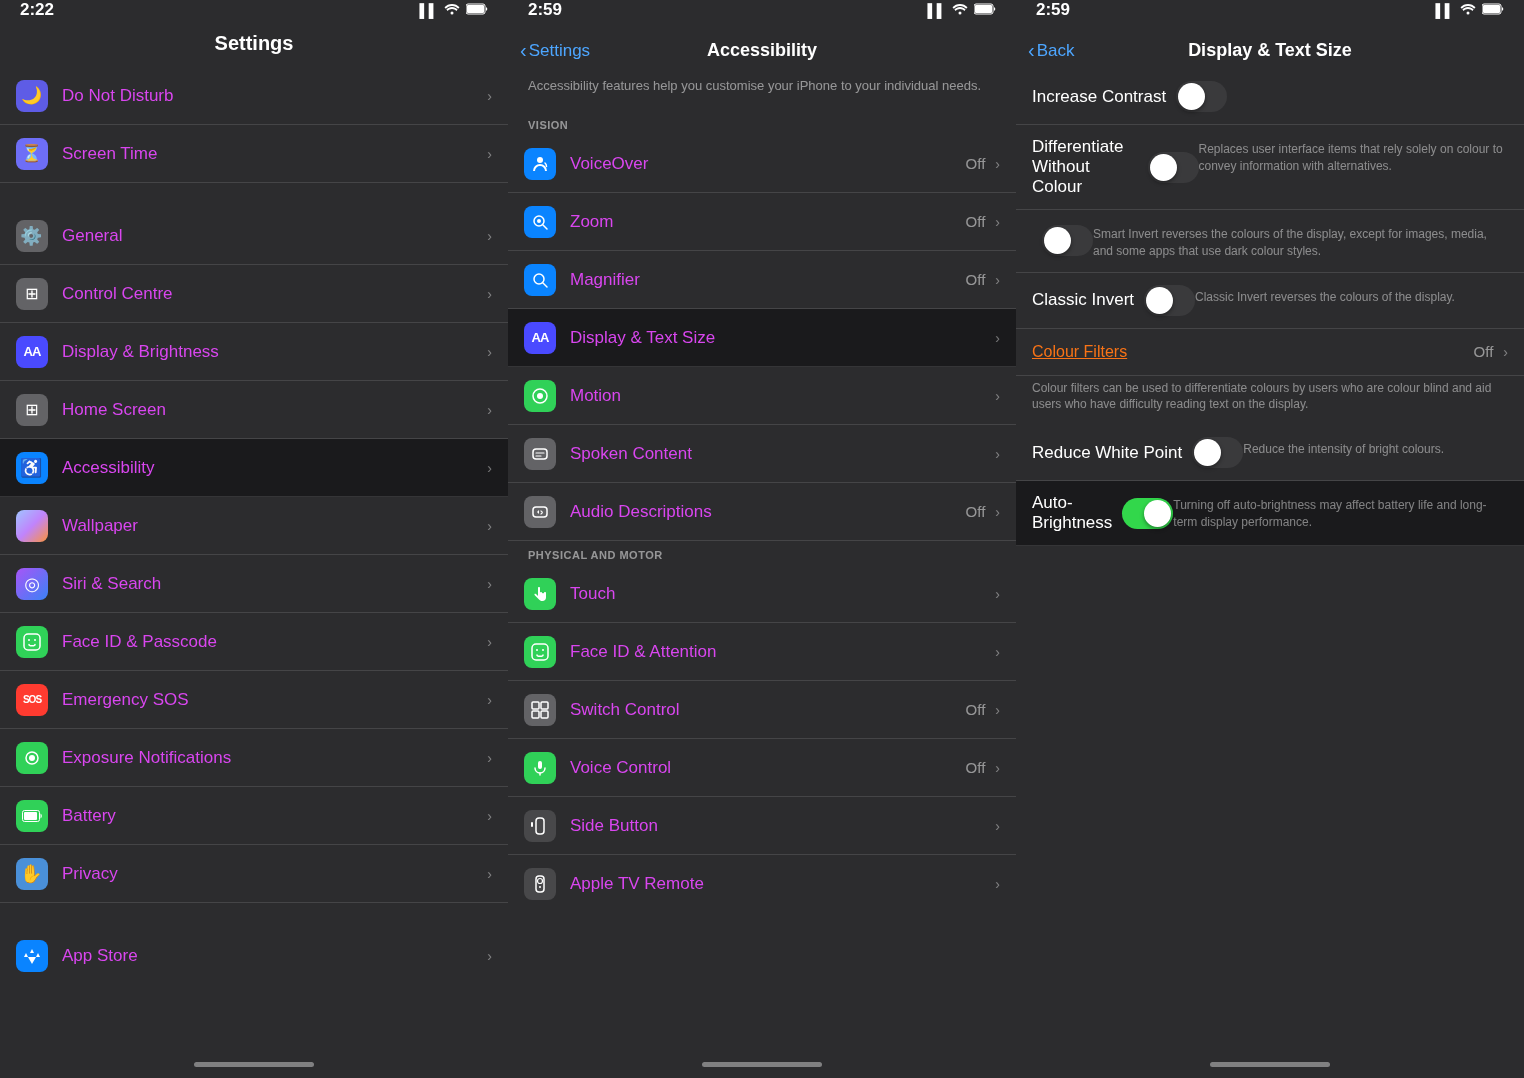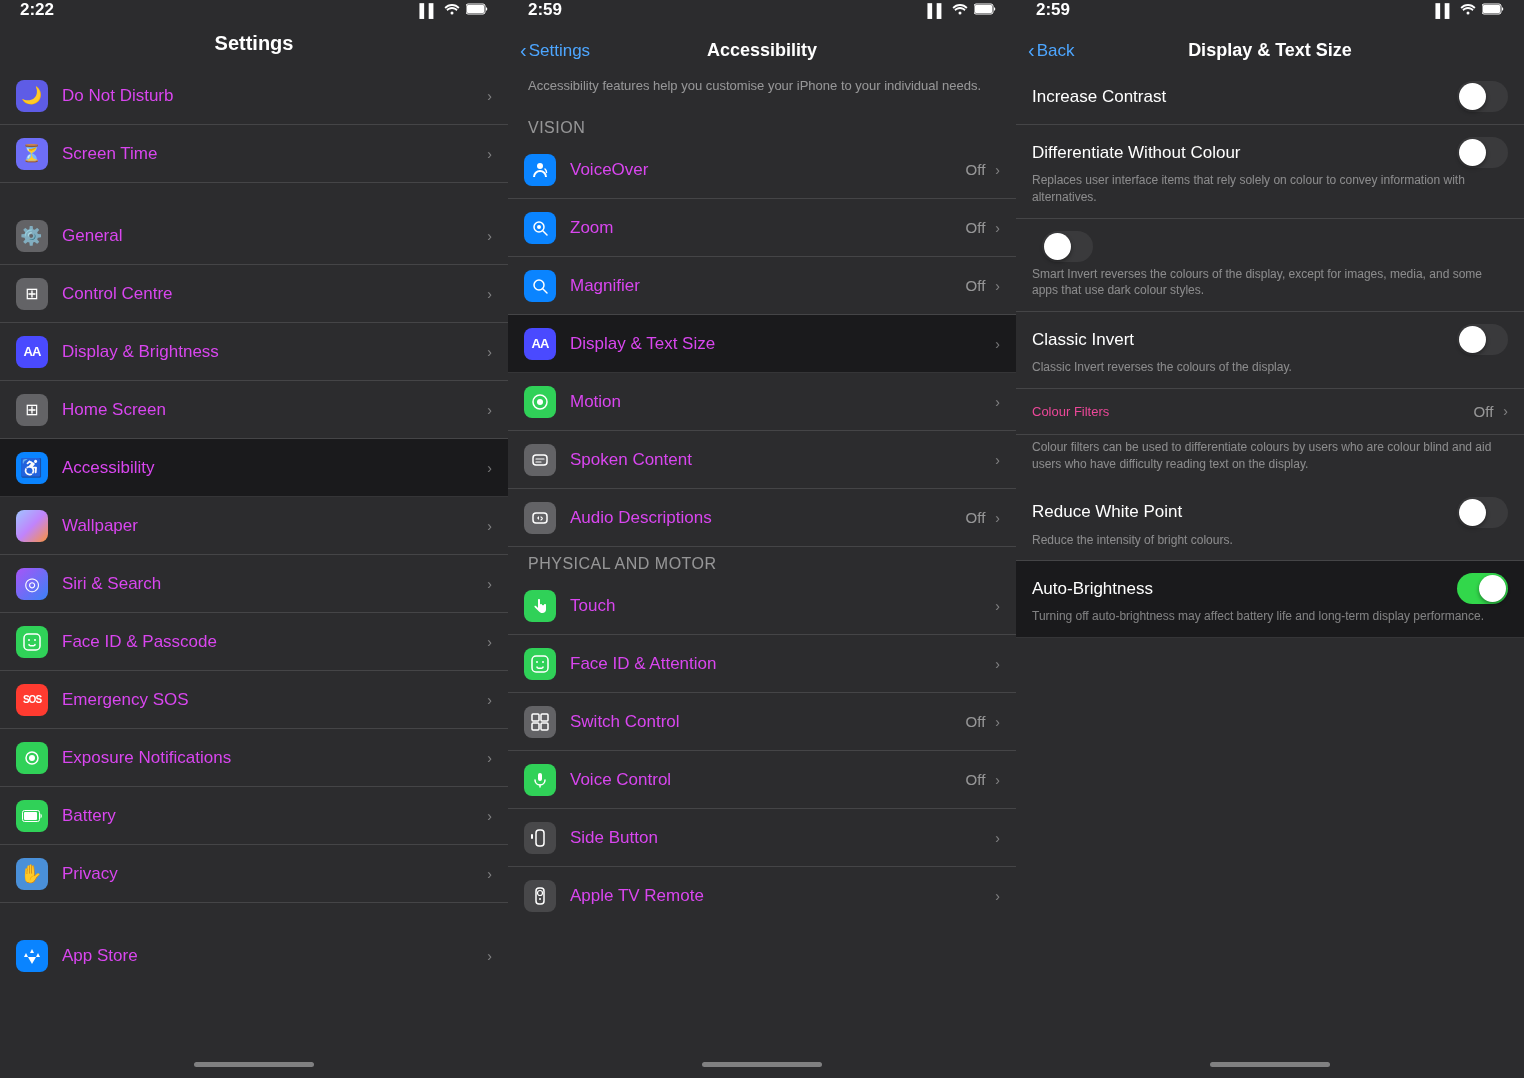--- a/index.html
+++ b/index.html
@@ -166,36 +166,36 @@
 
     .accessibility-desc {
       font-size: 13px;
       color: rgba(255,255,255,0.5);
       padding: 8px 20px 16px;
       line-height: 1.4;
       flex-shrink: 0;
     }
 
     .section-header {
-      font-size: 16px;
-      font-weight: 400;
+      font-size: 11px;
+      font-weight: 700;
       color: rgba(255,255,255,0.5);
       letter-spacing: 0.5px;
       padding: 8px 20px 4px;
       text-transform: uppercase;
     }
 
     
     .panel-3 {
       background: #2c2c2e;
     }
 
     .toggle-item {
       display: flex;
-      flex-direction: column;
+      flex-direction: row;
       padding: 12px 16px;
       border-bottom: 0.5px solid rgba(255,255,255,0.12);
       background: transparent;
       flex-shrink: 0;
     }
     .toggle-item.selected {
       background: #1a1a1c;
     }
 
     .toggle-row {
@@ -247,22 +247,23 @@
 
     .colour-filters-row {
       display: flex;
       align-items: center;
       padding: 14px 16px;
       border-bottom: 0.5px solid rgba(255,255,255,0.12);
       flex-shrink: 0;
     }
     .colour-filters-label {
       flex: 1;
-      font-size: 13px;
-      color: #ec4899;
+      font-size: 16px;
+      color: #f97316;
+      text-decoration: underline;
     }
     .colour-filters-value {
       font-size: 15px;
       color: rgba(255,255,255,0.5);
       margin-right: 4px;
     }
     .colour-filters-desc {
       font-size: 12px;
       color: rgba(255,255,255,0.45);
       padding: 4px 16px 12px;

